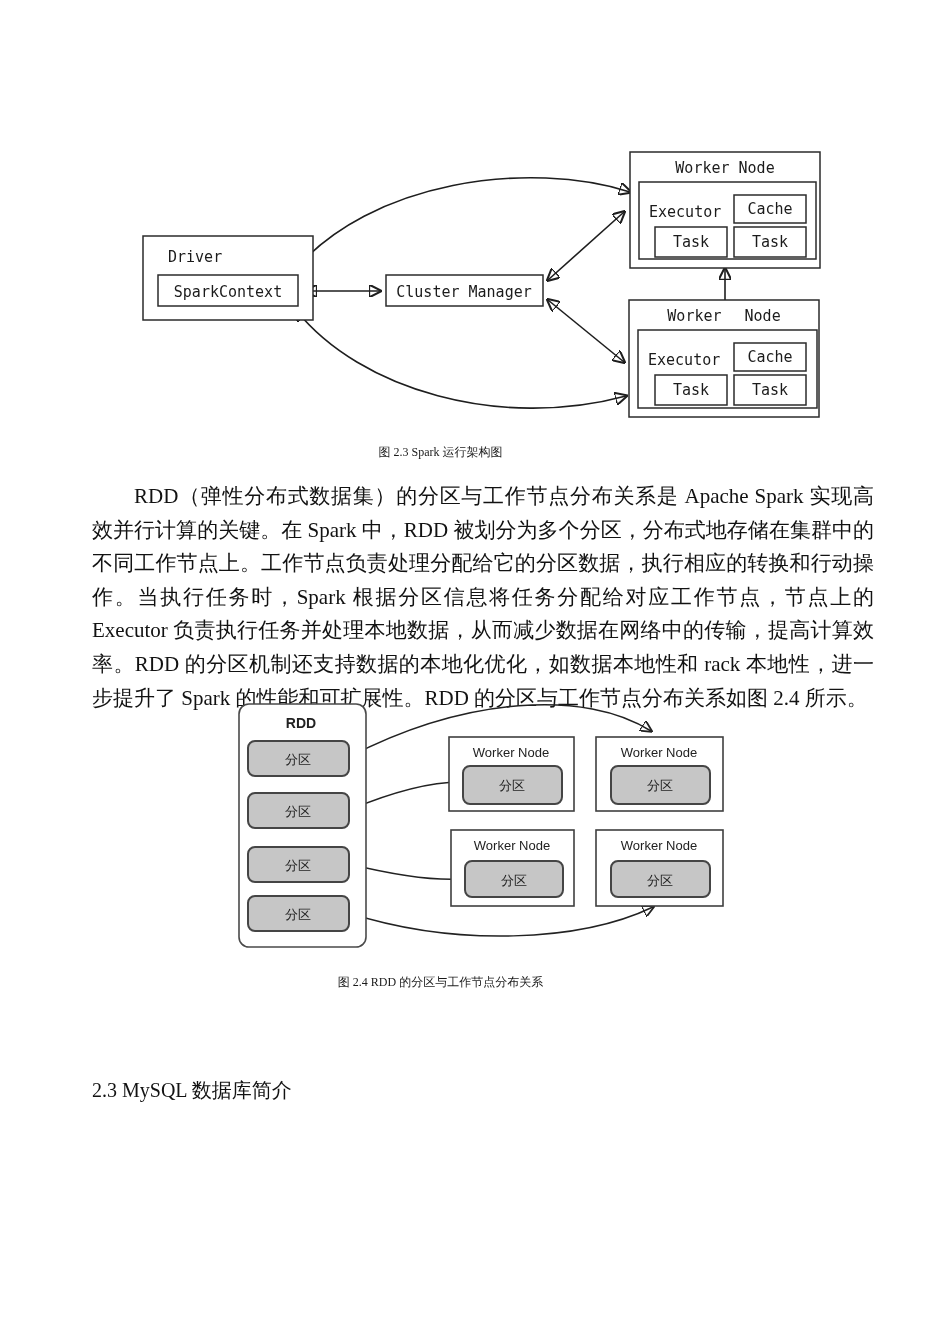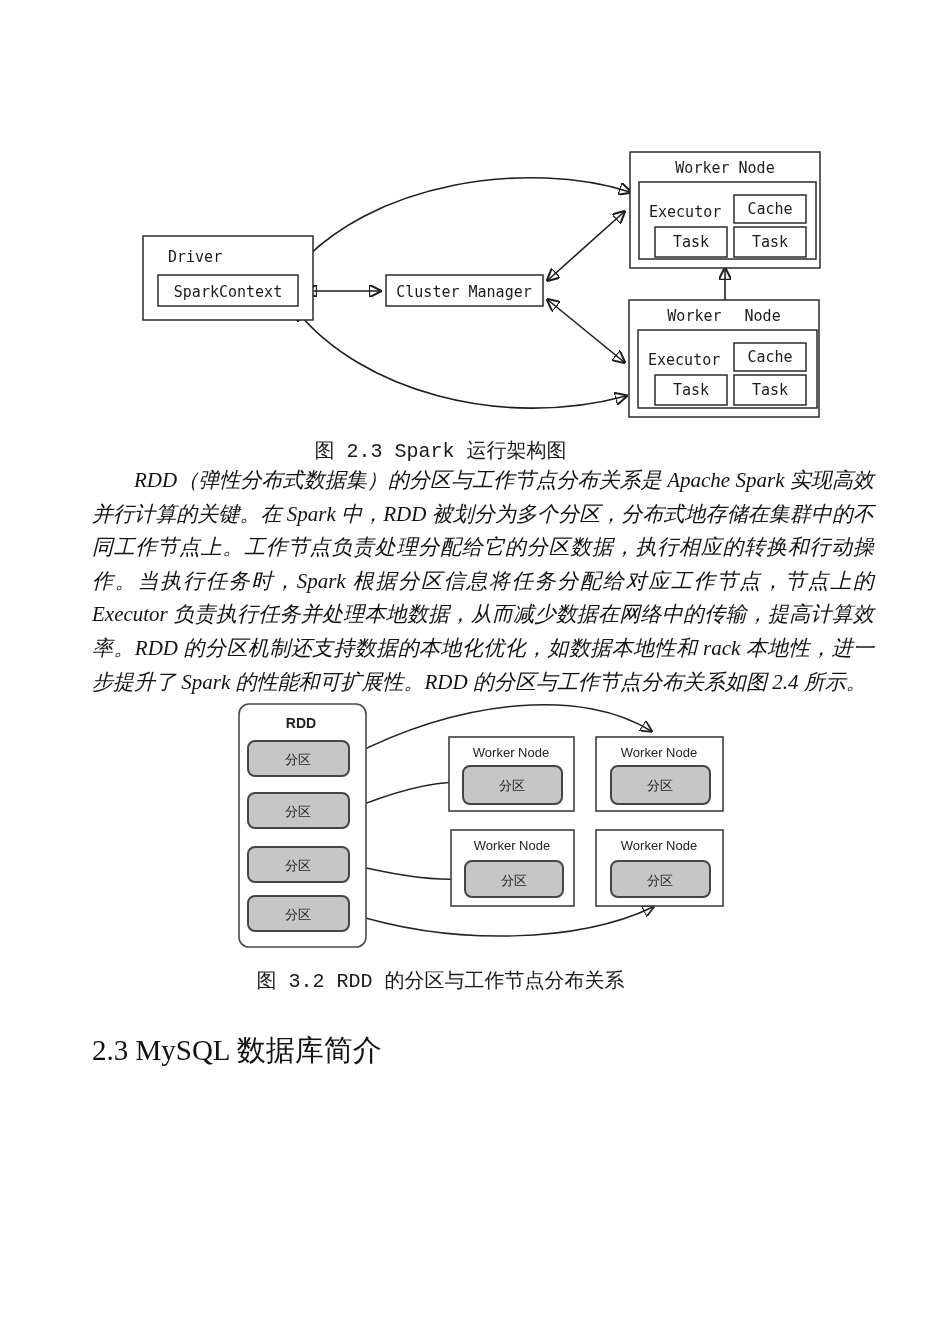--- a/index.html
+++ b/index.html
@@ -10,35 +10,35 @@
     font-family:"Liberation Serif","DejaVu Serif",serif;
     color:#111111;
     overflow:hidden;
   }
   .fig{position:absolute;}
   .fig1{left:100px;top:140px;width:760px;height:300px;}
   .fig2{left:230px;top:695px;width:510px;height:260px;}
   .caption{
     position:absolute;left:0;width:881px;
     text-align:center;
-    font-size:20px;line-height:20px;color:#1a1a1a;font-family:Liberation Mono, monospace;
+    font-size:12px;line-height:20px;color:#1a1a1a;
   }
   .caption1{top:442px;}
   .caption2{top:972px;}
   .para{
     position:absolute;left:92px;width:782px;
     font-size:21px;line-height:33.6px;
     text-align:justify;text-justify:inter-ideograph;
     text-indent:2em;color:#121212;
   }
-  .para1{top:464px;font-style:italic;}
+  .para1{top:480px;}
   .para2{top:1085px;}
   .heading{
-    position:absolute;left:92px;top:1031px;
-    font-size:29px;color:#121212;
+    position:absolute;left:92px;top:1077px;
+    font-size:20px;color:#121212;
   }
   
   .fig1 text{
     font-family:"DejaVu Sans Mono","Liberation Mono",monospace;
     font-size:15px;fill:#1b1b1b;
   }
   .fig1 rect{fill:#ffffff;stroke:#2b2b2b;stroke-width:1.5;}
   .fig1 path, .fig1 line{fill:none;stroke:#1e1e1e;stroke-width:1.6;}
   .split-title{word-spacing:14px;}
   
@@ -143,18 +143,18 @@
     <text x="282" y="155" text-anchor="middle">Worker Node</text>
     <rect class="part" x="235" y="166" width="98" height="36" rx="7"></rect>
     <text x="284" y="190" text-anchor="middle">分区</text>
 
     <rect class="wn" x="366" y="135" width="127" height="76"></rect>
     <text x="429" y="155" text-anchor="middle">Worker Node</text>
     <rect class="part" x="381" y="166" width="99" height="36" rx="7"></rect>
     <text x="430" y="190" text-anchor="middle">分区</text>
   </svg>
 
-  <div class="caption caption2">图 3.2 RDD 的分区与工作节点分布关系</div>
+  <div class="caption caption2">图 2.4 RDD 的分区与工作节点分布关系</div>
 
   <div class="heading">2.3 MySQL 数据库简介</div>
 
 
 </div>
 
 </body></html>

